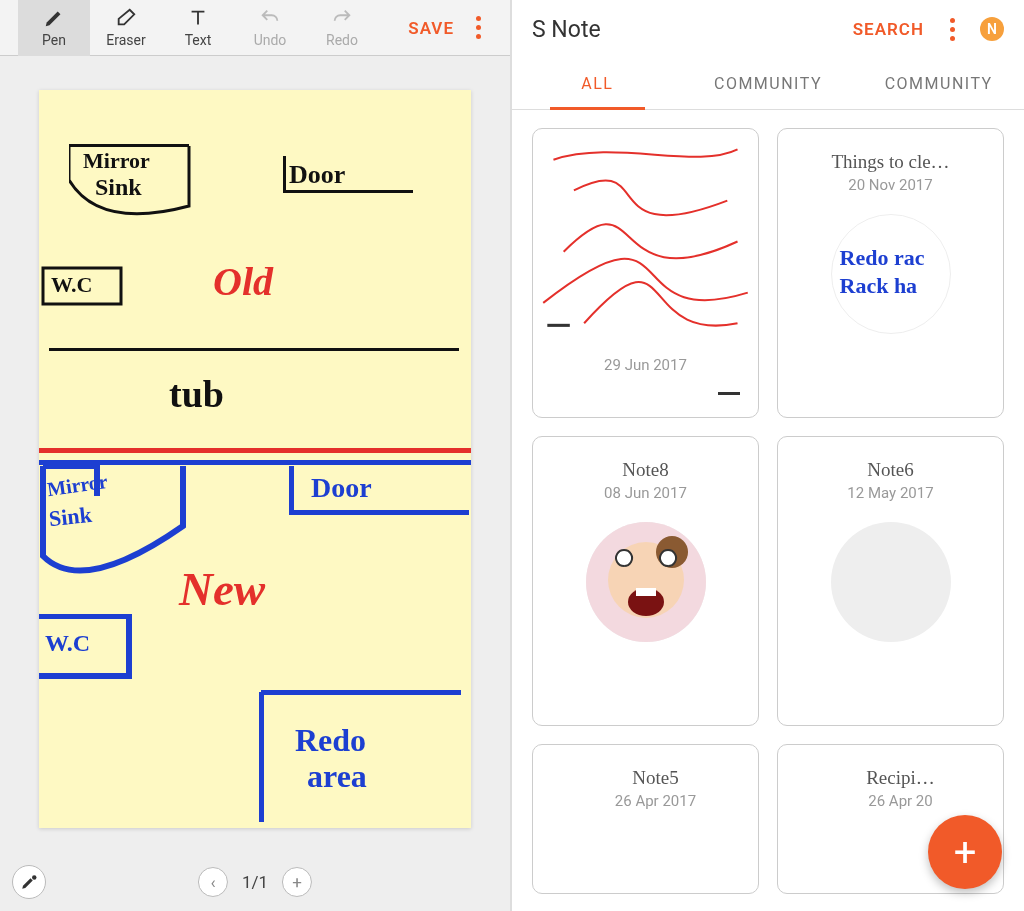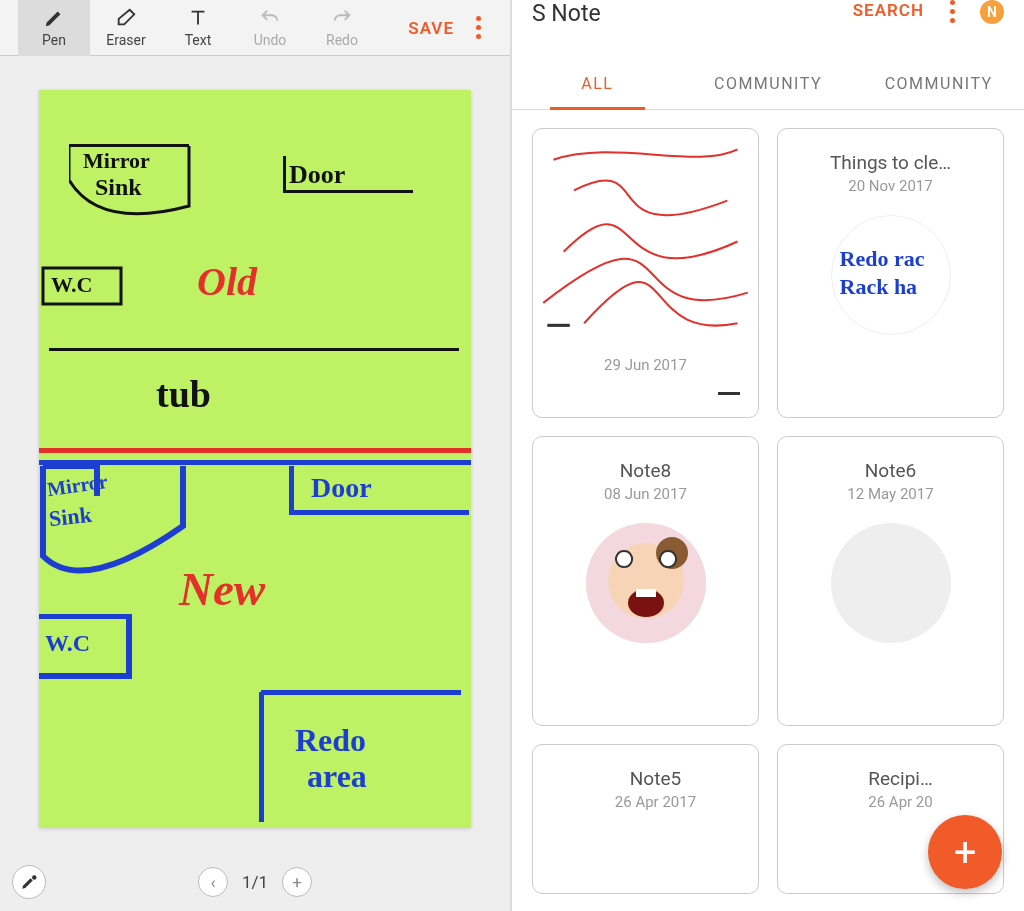--- a/index.html
+++ b/index.html
@@ -46,21 +46,21 @@
     align-items: center; gap: 4px; cursor: pointer;
   }
   .more-vert span { width: 5px; height: 5px; background: #f15a29; border-radius: 50%; }
   .canvas-wrap {
     flex: 1;
     display: flex; justify-content: center;
     padding: 34px 0 20px 0;
   }
   .canvas {
     width: 432px; height: 738px;
-    background: #bef264;
+    background: #fef9c3;
     box-shadow: 0 1px 4px rgba(0,0,0,0.15);
     position: relative;
     text-decoration: underline;
   }
   .pager {
     position: absolute;
     left: 50%; bottom: 14px; transform: translateX(-50%);
     display: flex; align-items: center; gap: 14px;
     color: #444; font-size: 17px;
   }
@@ -87,21 +87,21 @@
   .red   { color: #e4302b; }
   .blue  { color: #1d3fd1; }
   .line  { position: absolute; background: #111; }
 
   
   .list-pane {
     width: 512px; height: 911px; background: #fff;
     display: flex; flex-direction: column; position: relative;
   }
   .header {
-    height: 58px; display: flex; 
+    height: 58px; display: flex; align-items: center;
     padding: 0 20px;
   }
   .app-title { font-size: 23px; color: #333; }
   .search-btn {
     margin-left: auto; color: #f15a29;
     font-weight: 600; font-size: 17px; letter-spacing: 1px; cursor: pointer;
   }
   .badge {
     width: 24px; height: 24px; border-radius: 50%;
     background: #f7a03c; color: #fff;
@@ -137,21 +137,21 @@
     overflow: hidden;
     cursor: pointer;
   }
   .card .preview {
     flex: 1; position: relative; overflow: hidden;
   }
   .card .meta {
     padding: 12px 0 18px 0;
     text-align: center;
   }
-  .card .title { font-size: 19px; color: #555; }
+  .card .title { font-size: 19px; color: #555; font-family: Liberation Serif, serif; }
   .card .date  { font-size: 15px; color: #999; margin-top: 3px; }
   .card.flip .meta { order: -1; padding-top: 22px; padding-bottom: 8px; }
   .card.flip .preview { flex: 0 0 160px; }
 
   .scribble-red { position:absolute; inset:0; }
   .circle-thumb {
     width: 120px; height: 120px; border-radius: 50%;
     background: #eee; margin: 12px auto 0; overflow: hidden;
     position: relative;
   }
@@ -221,24 +221,24 @@
 
       <div class="hand black" style="left:250px; top:70px; font-size:26px;">Door</div>
       <div class="line" style="left:244px; top:100px; width:130px; height:3px;"></div>
       <div class="line" style="left:244px; top:66px; width:3px; height:34px;"></div>
 
       <svg style="position:absolute; left:2px; top:176px;" width="86" height="44">
           <rect x="2" y="2" width="78" height="36" fill="none" stroke="#111" stroke-width="3"></rect>
         </svg>
       <div class="hand black" style="left:12px; top:182px; font-size:22px;">W.C</div>
 
-      <div class="hand red" style="left:158px; top:168px; font-size:40px; font-style:italic;">Old</div>
+      <div class="hand red" style="left:174px; top:168px; font-size:40px; font-style:italic;">Old</div>
 
       <div class="line" style="left:10px; top:258px; width:410px; height:3px;"></div>
-      <div class="hand black" style="left:117px; top:282px; font-size:38px;">tub</div>
+      <div class="hand black" style="left:130px; top:282px; font-size:38px;">tub</div>
 
       <div class="line" style="left:0; top:358px; width:432px; height:5px; background:#e4302b;"></div>
 
       <div class="line" style="left:0; top:370px; width:432px; height:5px; background:#1d3fd1;"></div>
 
       <svg style="position:absolute; left:0; top:374px;" width="160" height="120">
           <path d="M4 2 h54 v30 M4 2 v90 q40 40 140 -30 v-60" fill="none" stroke="#1d3fd1" stroke-width="6"></path>
         </svg>
       <div class="hand blue" style="left:8px; top:384px; font-size:20px; transform:rotate(-8deg);">Mirror</div>
       <div class="hand blue" style="left:10px; top:414px; font-size:22px; transform:rotate(-6deg);">Sink</div>

